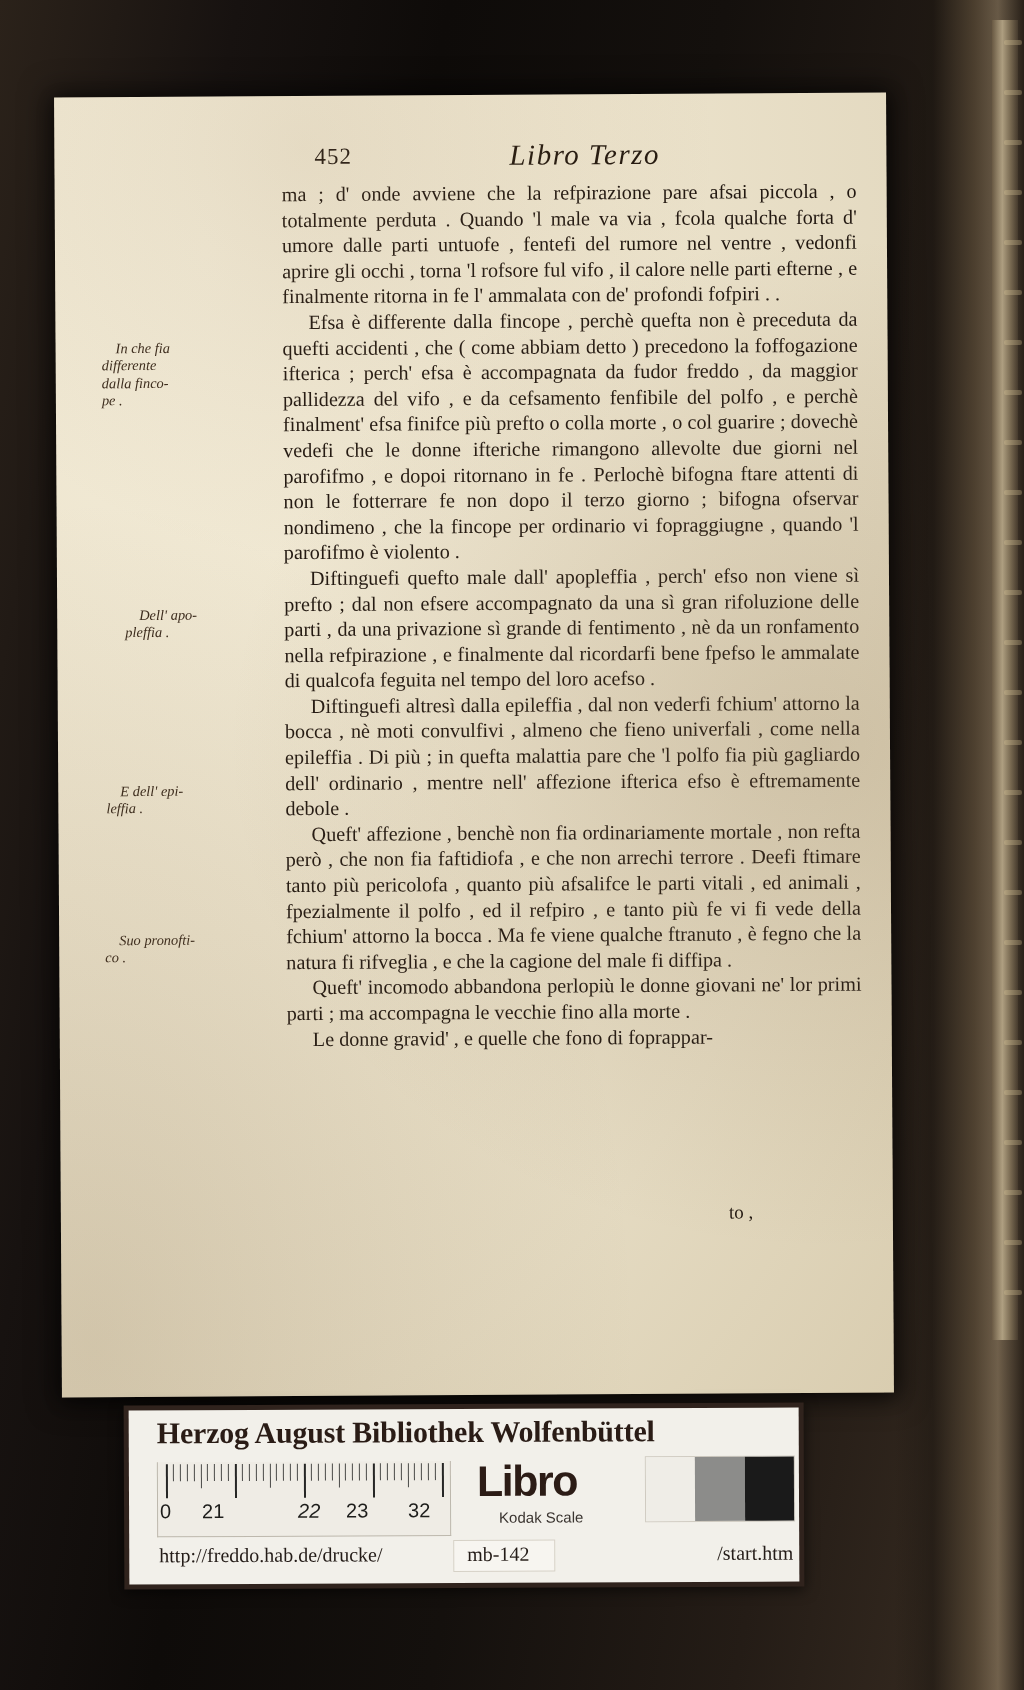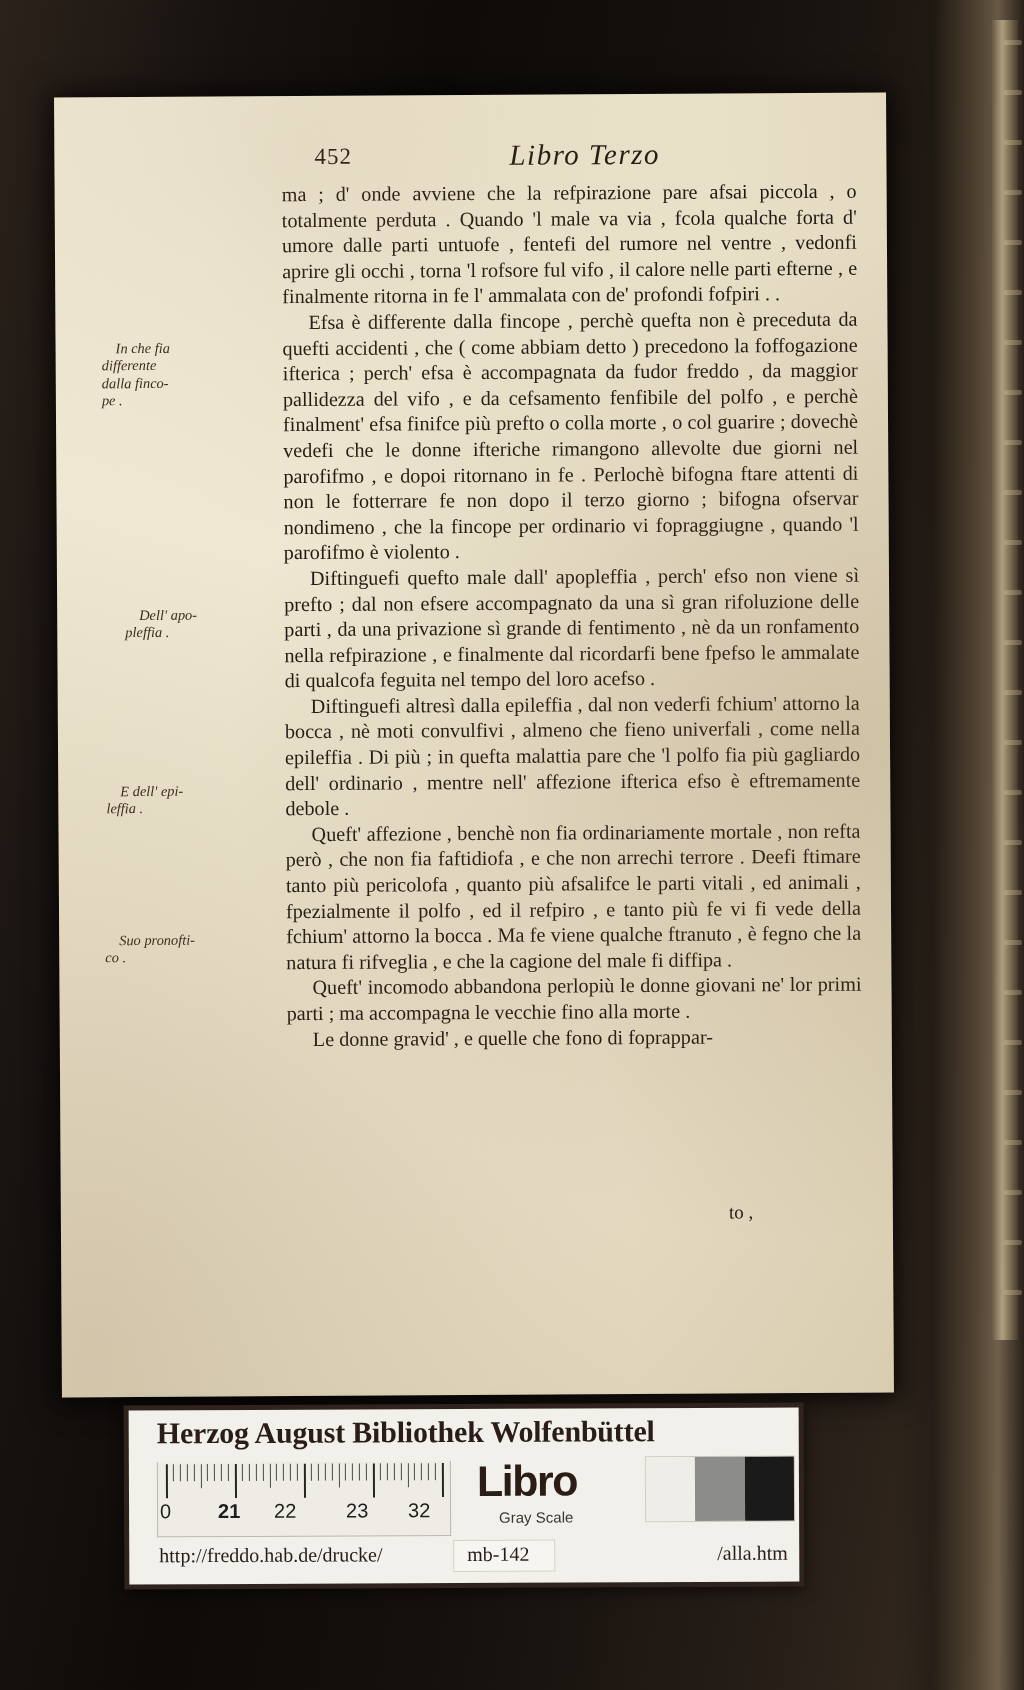--- a/index.html
+++ b/index.html
@@ -284,36 +284,36 @@
           <i style="left: 238.6px; height: 17px; background: rgb(74, 74, 72);"></i>
           <i style="left: 245.5px; height: 24px; background: rgb(74, 74, 72);"></i>
           <i style="left: 252.4px; height: 17px; background: rgb(74, 74, 72);"></i>
           <i style="left: 259.3px; height: 17px; background: rgb(74, 74, 72);"></i>
           <i style="left: 266.2px; height: 17px; background: rgb(74, 74, 72);"></i>
           <i style="left: 273.1px; height: 17px; background: rgb(74, 74, 72);"></i>
           <i style="left: 280px; height: 34px; width: 2px; background: rgb(38, 38, 37);"></i>
         </div>
       <div id="ruler-labels">
         <span style="left:2px;">0</span>
-        <span style="left:60px;font-weight:bold;">21</span>
-        <span style="left:116px;">22</span>
+        <span style="left:44px;">21</span>
+        <span style="left:140px;font-style:italic;">22</span>
         <span style="left:188px;">23</span>
         <span style="left:250px;">32</span>
       </div>
     </div>
 
     <div id="kodak-word">Libro</div>
-    <div id="grayscale-label">Gray Scale</div>
+    <div id="grayscale-label">Kodak Scale</div>
 
     <div id="patches">
       <i style="background: rgb(239, 237, 231);"></i>
       <i style="background: rgb(140, 140, 138);"></i>
       <i style="background: rgb(26, 26, 26);"></i>
     </div>
 
     <div id="url-row">
       <div class="sig-box"></div>
       <span id="url-left">http://freddo.hab.de/drucke/</span>
       <span id="url-sig">mb-142</span>
-      <span id="url-right">/alla.htm</span>
+      <span id="url-right">/start.htm</span>
     </div>
   </div>
 </div>
 
 </body></html>

